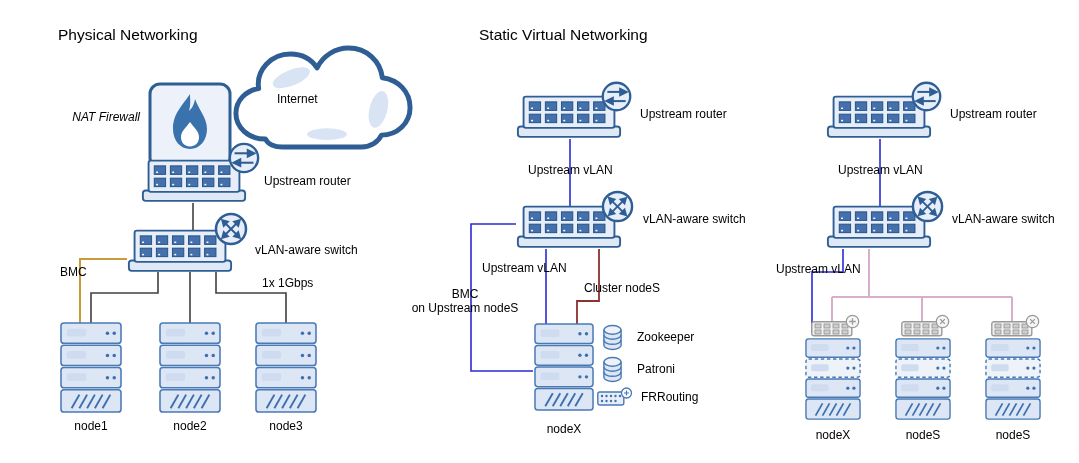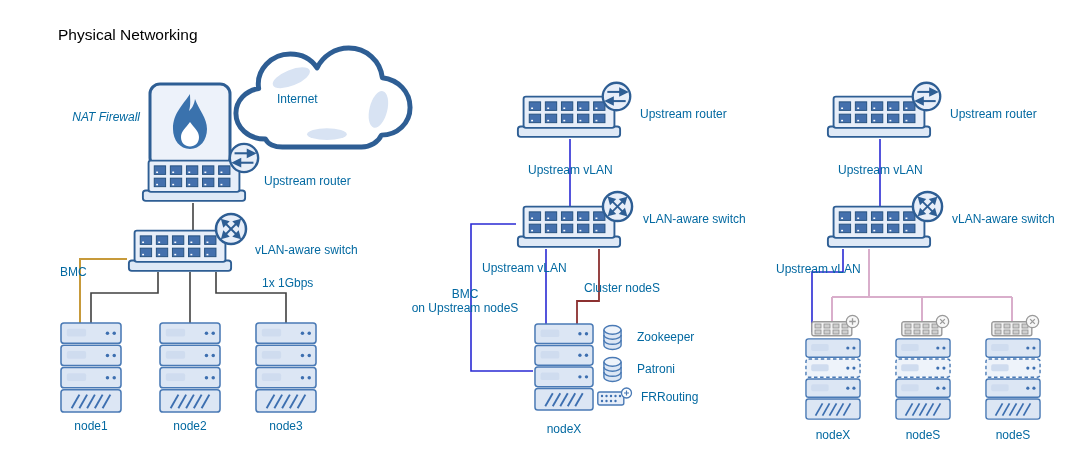--- a/index.html
+++ b/index.html
@@ -6,21 +6,21 @@
   .canvas{position:relative;width:1079px;height:463px;background:#ffffff;overflow:hidden;
           font-family:"Liberation Sans","DejaVu Sans",sans-serif;}
   .abs{position:absolute;}
   .connectors{position:absolute;left:0;top:0;}
   .connectors path{fill:none;}
   .ln-black{stroke:#404040;stroke-width:1.6;}
   .ln-blue{stroke:#2a2ad4;stroke-width:1.6;}
   .ln-red{stroke:#8c3030;stroke-width:1.8;}
   .ln-orange{stroke:#c79a3a;stroke-width:2;}
   .ln-pink{stroke:#d9aecb;stroke-width:2;}
-  .label{position:absolute;font-size:12px;color:#0369a1;white-space:nowrap;line-height:14px;}
+  .label{position:absolute;font-size:12px;color:#000000;white-space:nowrap;line-height:14px;}
   .title{position:absolute;font-size:15.5px;color:#000;white-space:nowrap;}
   .tc{text-align:center;}
   .tr{text-align:right;font-style:italic;}
 </style>
 </head>
 <body>
 
 <svg width="0" height="0" style="position:absolute" aria-hidden="true">
   <defs>
     <symbol id="sym-switch" viewBox="0 0 112 46">
@@ -249,20 +249,21 @@
   <svg class="abs" style="left:159px;top:322px" width="62" height="91">
       <use href="#sym-server"></use>
     </svg>
   <svg class="abs" style="left:255px;top:322px" width="62" height="91">
       <use href="#sym-server"></use>
     </svg>
   <div class="label tc" style="left:60px;top:419px;width:62px">node1</div>
   <div class="label tc" style="left:159px;top:419px;width:62px">node2</div>
   <div class="label tc" style="left:255px;top:419px;width:62px">node3</div>
 
+  <div class="title" style="left:479px;top:26px">Static Virtual Networking</div>
 
   <svg class="abs" style="left:516px;top:95px" width="106" height="44">
       <use href="#sym-switch"></use>
     </svg>
   <svg class="abs" style="left:600px;top:80px" width="33" height="33">
       <use href="#sym-router-badge"></use>
     </svg>
   <div class="label" style="left:640px;top:107px">Upstream router</div>
 
   <div class="label" style="left:528px;top:163px">Upstream vLAN</div>

